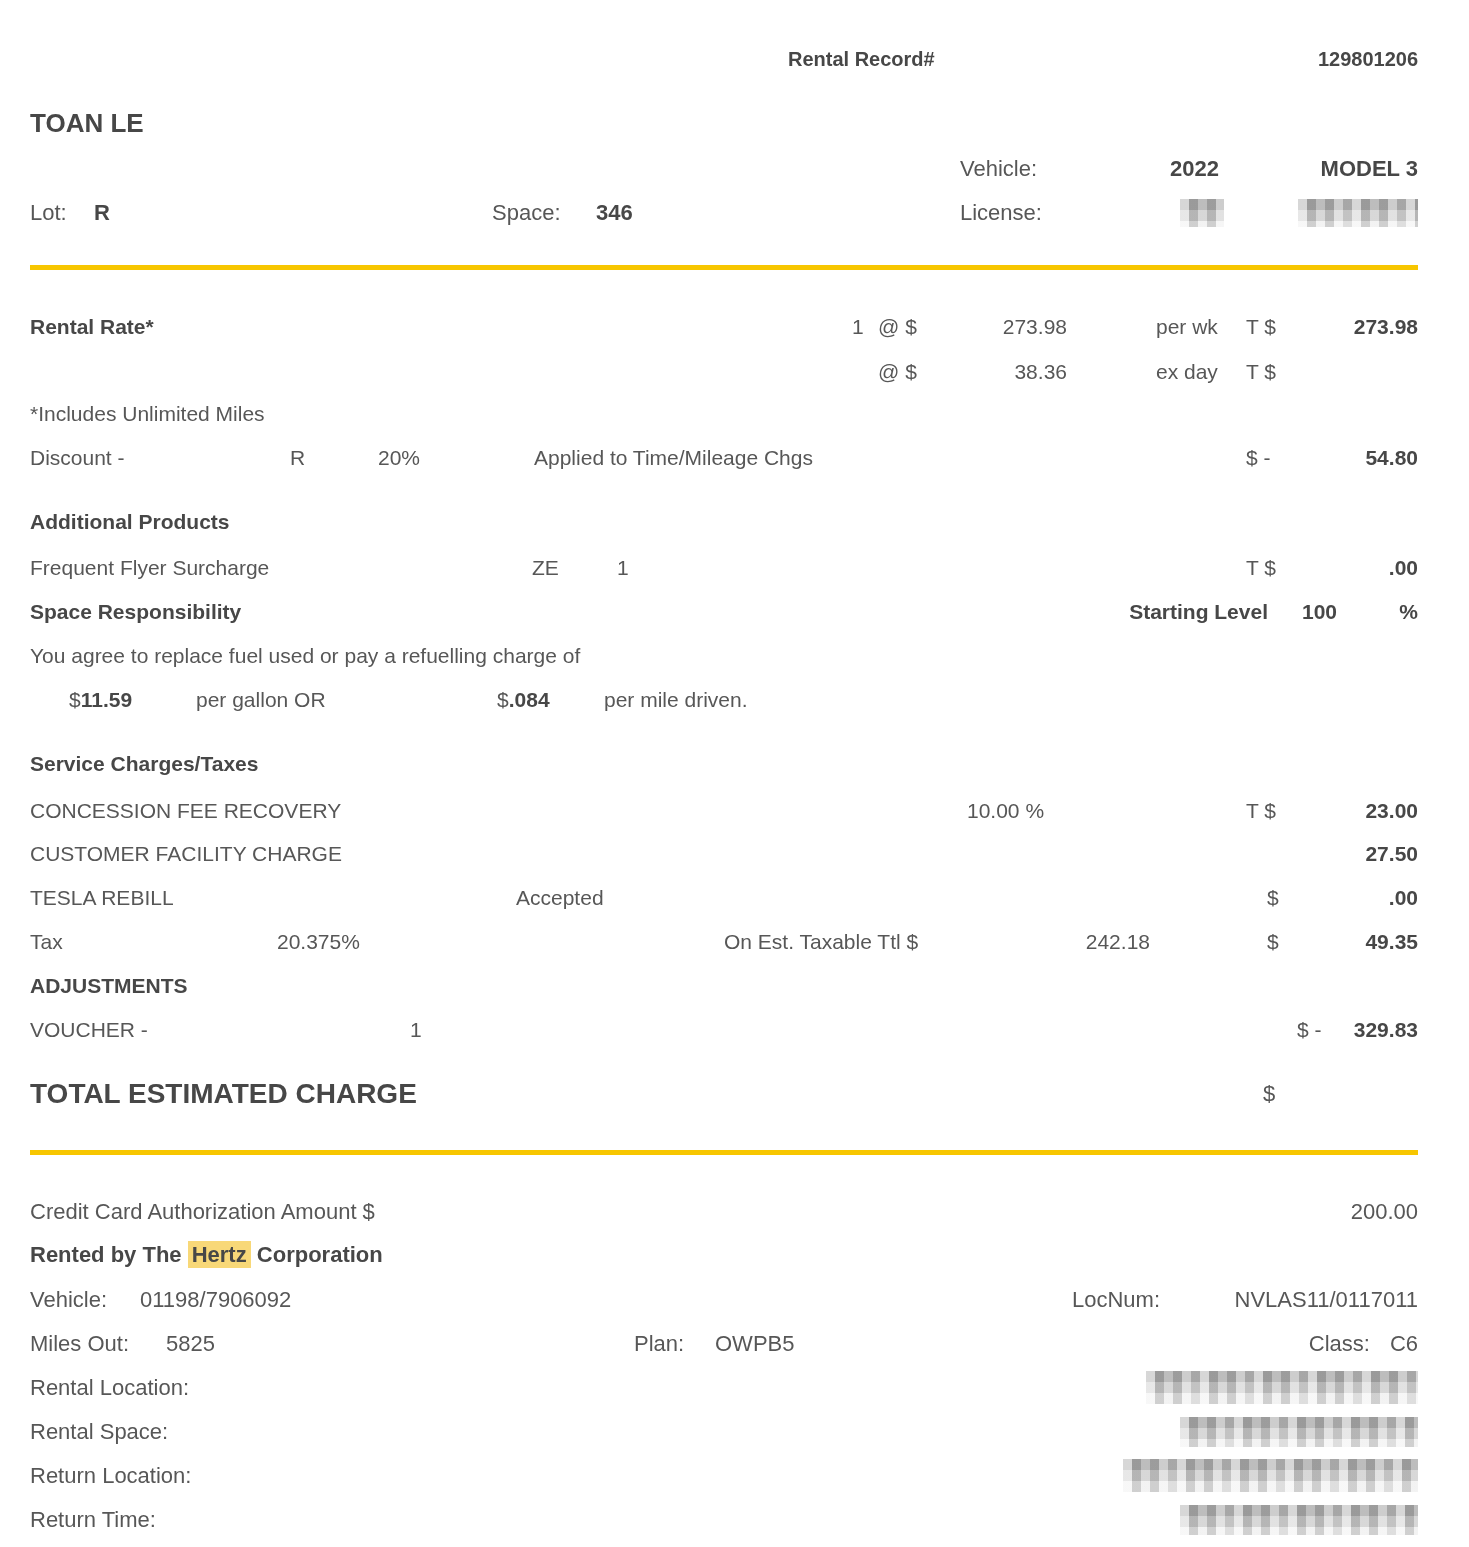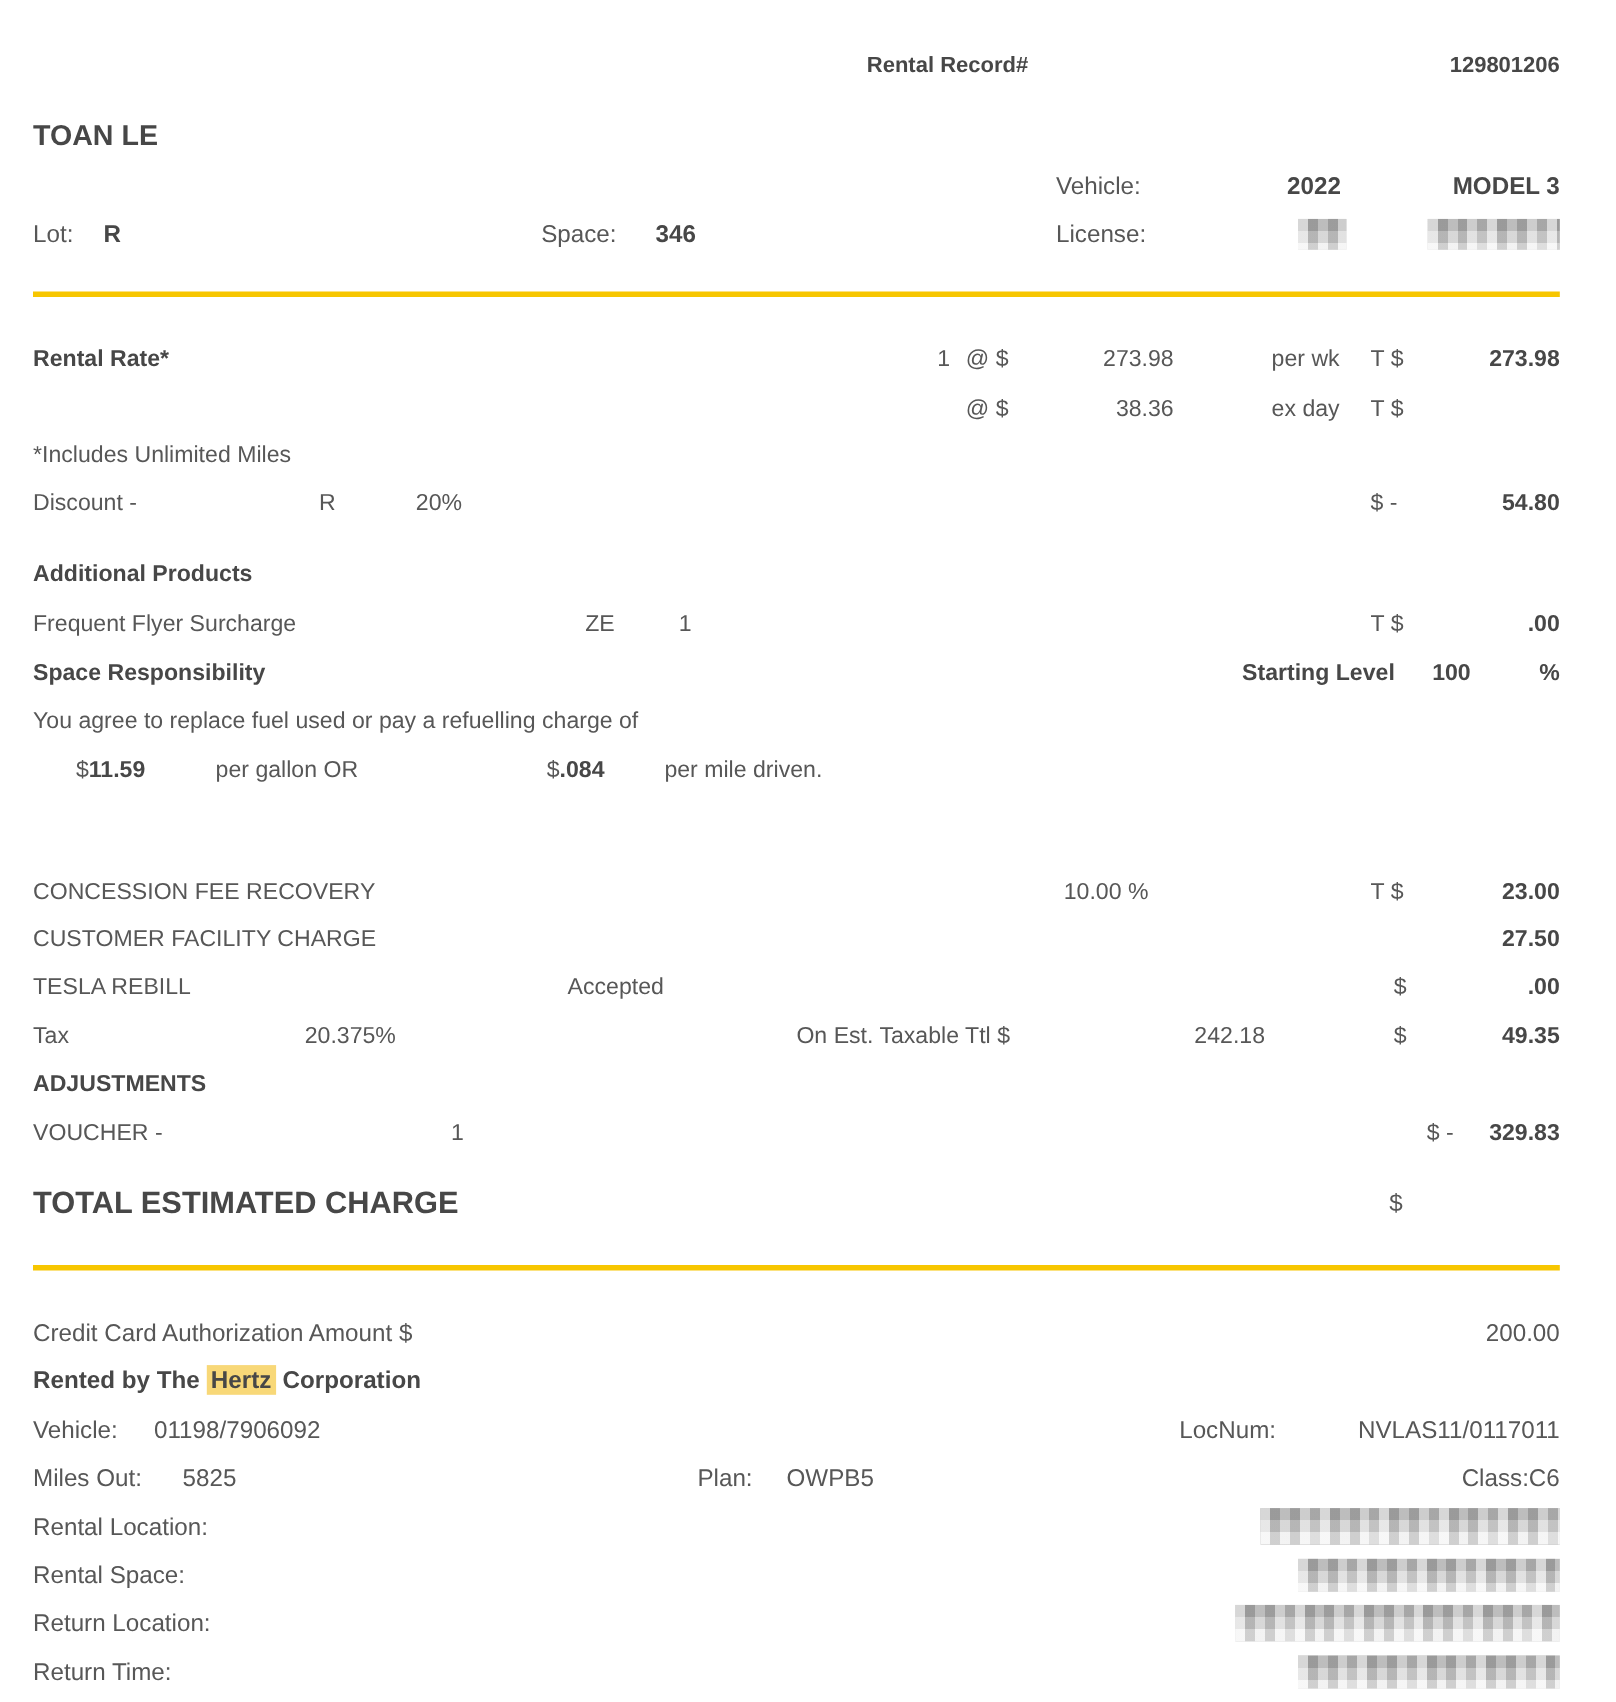--- a/index.html
+++ b/index.html
@@ -18,21 +18,21 @@
   .row > span,.row > .inline{position:absolute;top:0;white-space:nowrap;}
   .b{font-weight:700;color:var(--ink-b);}
   .h{font-size:21px;font-weight:700;color:var(--ink-b);}
   .fs22{font-size:22px;}
   .fs24{font-size:20px;}
   .fs26{font-size:26px;}
   .fs28{font-size:28px;}
   .rule{position:absolute;left:30px;width:1388px;height:5px;background:var(--accent);}
   .hl{background:var(--hl);padding:1px 4px;}
   .pre{white-space:pre;}
-  .rcluster{display:flex;}
+  .rcluster{display:flex;gap:20px;}
   .redacted{
     position:absolute;
     background-color:#d2d2d2;
     background-image:
       repeating-linear-gradient(90deg, rgba(255,255,255,.50) 0 9px, rgba(60,60,60,.18) 9px 18px,
         rgba(255,255,255,.18) 18px 27px, rgba(90,90,90,.22) 27px 36px,
         rgba(255,255,255,.38) 36px 45px, rgba(120,120,120,.15) 45px 54px),
       repeating-linear-gradient(180deg, rgba(110,110,110,.35) 0 11px, rgba(205,205,205,.45) 11px 22px,
         rgba(250,250,250,.75) 22px 33px);
   }
@@ -87,20 +87,21 @@
   </div>
 
   <div class="row" style="top:397px">
     <span style="left:0">*Includes Unlimited Miles</span>
   </div>
 
   <div class="row" style="top:441px">
     <span style="left:0">Discount -</span>
     <span style="left:260px">R</span>
     <span style="left:348px">20%</span>
+    <span style="left:504px">Applied to Time/Mileage Chgs</span>
     <span style="left:1216px">$ -</span>
     <span class="b" style="right:0">54.80</span>
   </div>
 
   <div class="row" style="top:505px">
     <span class="h" style="left:0">Additional Products</span>
   </div>
 
   <div class="row" style="top:551px">
     <span style="left:0">Frequent Flyer Surcharge</span>
@@ -121,20 +122,23 @@
     <span style="left:0">You agree to replace fuel used or pay a refuelling charge of</span>
   </div>
 
   <div class="row" style="top:683px">
     <span class="inline" style="left:39px"><span>$</span><span class="b">11.59</span></span>
     <span style="left:166px">per gallon OR</span>
     <span class="inline" style="left:467px"><span>$</span><span class="b">.084</span></span>
     <span style="left:574px">per mile driven.</span>
   </div>
 
+  <div class="row" style="top:747px">
+    <span class="h" style="left:0">Service Charges/Taxes</span>
+  </div>
 
   <div class="row" style="top:794px">
     <span style="left:0">CONCESSION FEE RECOVERY</span>
     <span style="left:937px">10.00 %</span>
     <span style="left:1216px">T $</span>
     <span class="b" style="right:0">23.00</span>
   </div>
 
   <div class="row" style="top:837px">
     <span style="left:0">CUSTOMER FACILITY CHARGE</span>

